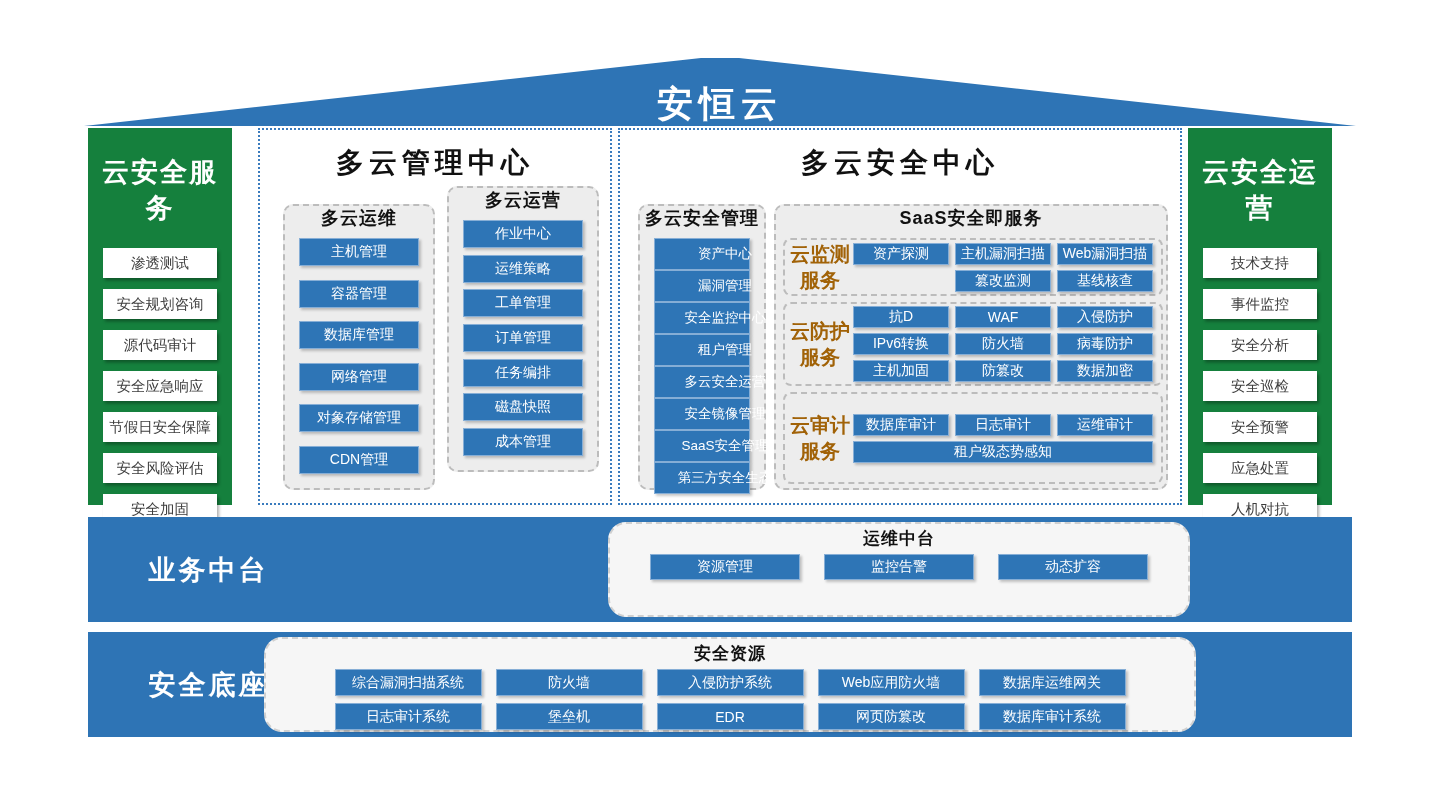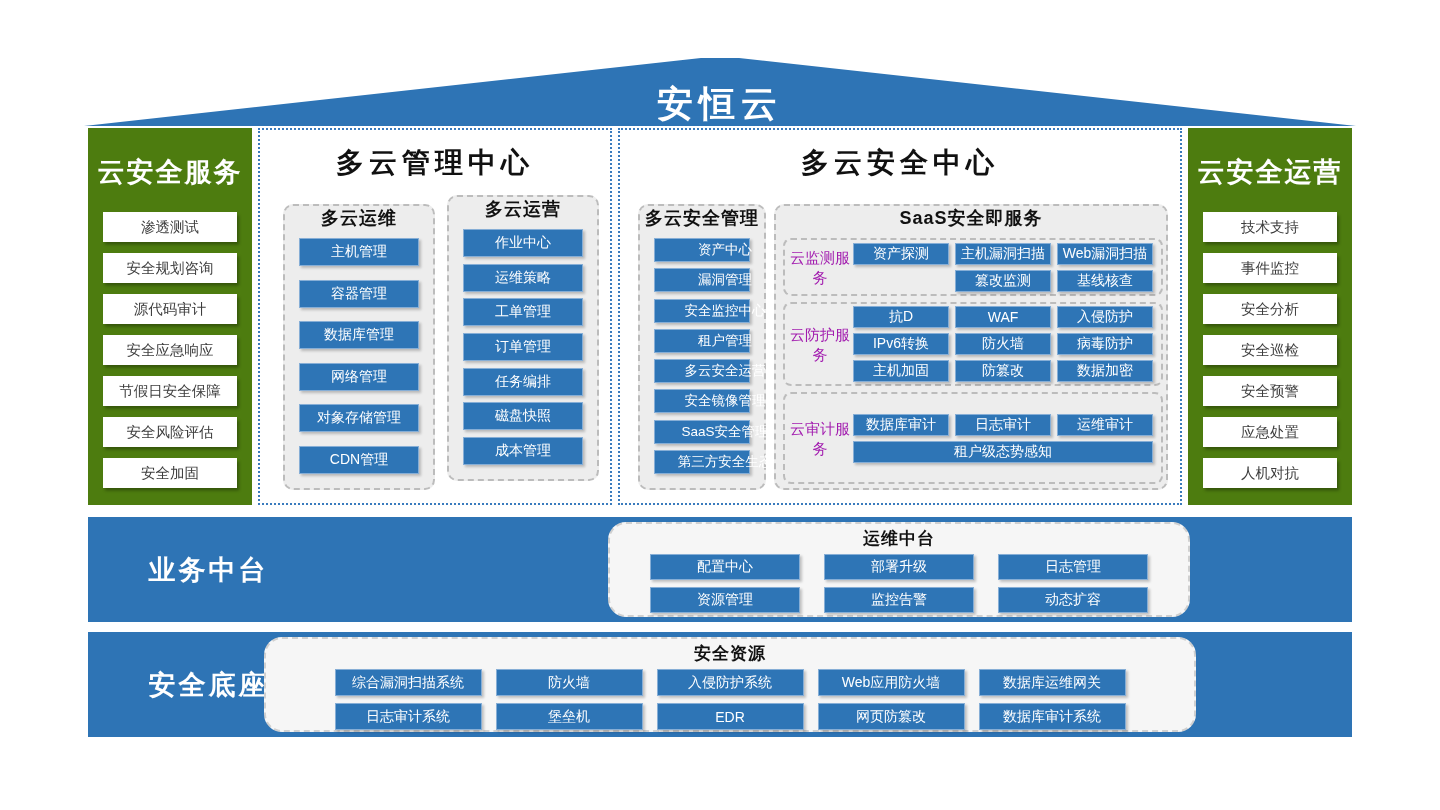--- a/index.html
+++ b/index.html
@@ -13,21 +13,21 @@
     background:#2e74b5;
     -webkit-clip-path:polygon(0 100%, 48.5% 0, 51.5% 0, 100% 100%);
     clip-path:polygon(0 100%, 48.5% 0, 51.5% 0, 100% 100%);
   }
   .roof-title {
     position:absolute; left:0; top:80px; width:100%; text-align:center;
     color:#ffffff; font-size:36px; font-weight:bold; letter-spacing:6px;
   }
   
   .side {
-    position:absolute; top:128px; width:164px; height:377px; background:#4d7c0f;
+    position:absolute; top:128px; width:144px; height:377px; background:#15803d;
   }
   .side-left  { left:88px; }
   .side-right { left:1188px; }
   .side-title {
     margin-top:26px; text-align:center; color:#ffffff;
     font-size:27px; font-weight:bold; letter-spacing:2px;
   }
   .side-items {
     margin-top:22px; padding:0 15px; display:flex; flex-direction:column; gap:11px;
   }
@@ -48,47 +48,47 @@
   }
   .gray-box {
     position:absolute; background:#ededed; border:2px dashed #bcbcbc;
     border-radius:10px; box-sizing:border-box;
   }
   .gray-title {
     text-align:center; color:#111111;
     font-size:18px; font-weight:bold; letter-spacing:1px;
   }
   .g-ops     { left:23px;  top:74px; width:152px; height:286px; }
-  .g-oper    { left:187px; top:65px; width:152px; height:286px; }
+  .g-oper    { left:187px; top:56px; width:152px; height:286px; }
   .g-secmgmt { left:18px;  top:74px; width:128px; height:286px; }
   .g-saas    { left:154px; top:74px; width:394px; height:286px; }
   .col-items {
     display:flex; flex-direction:column; justify-content:space-between;
     height:calc(100% - 46px); padding:8px 14px 14px; box-sizing:content-box;
   }
   .blue-item {
     background:#2e75b6; border:1px solid #86aed6; color:#ffffff; font-size:14px;
     display:flex; align-items:center; justify-content:center; flex:none;
     box-shadow:1.5px 2px 2.5px rgba(0,0,0,0.22); white-space:nowrap;
     box-sizing:border-box;
   }
   .h28 { height:28px; }
-  .h24 { height:24px; font-size:13.5px;padding-left:46px; }
+  .h24 { height:32px; font-size:13.5px;padding-left:46px; }
   
   .saas-sec {
     position:absolute; left:7px; width:380px; border:2px dashed #bcbcbc;
     border-radius:8px; box-sizing:border-box;
   }
   .sec-monitor { top:32px;  height:58px; }
   .sec-protect { top:96px;  height:84px; }
   .sec-audit   { top:186px; height:92px; }
   .saas-label {
     position:absolute; left:5px; top:50%; transform:translateY(-50%);
-    width:60px; text-align:center; color:#a21caf;
-    font-size:15px; font-weight:normal; line-height:1.3;
+    width:60px; text-align:center; color:#a16207;
+    font-size:20px; font-weight:bold; line-height:1.3;
   }
   .saas-body {
     position:absolute; left:68px; right:8px; top:0; bottom:0;
     display:flex; flex-direction:column; justify-content:center; gap:5px;
   }
   .saas-row { display:flex; gap:6px; }
   .saas-row .blue-item { flex:1; height:22px; font-size:14px; }
   .saas-row.centered { justify-content:flex-end; }
   .saas-row.centered .blue-item { flex:none; width:96px; }
   
@@ -258,25 +258,20 @@
   </div>
 
   <div class="band band1">
     <div class="band-label">业务中台</div>
 
 
     <div class="white-panel p-ops">
       <div class="wp-title">运维中台</div>
       <div class="wp-rows">
         <div class="wp-row">
-          <div class="blue-item">配置中心</div>
-          <div class="blue-item">部署升级</div>
-          <div class="blue-item">日志管理</div>
-        </div>
-        <div class="wp-row">
           <div class="blue-item">资源管理</div>
           <div class="blue-item">监控告警</div>
           <div class="blue-item">动态扩容</div>
         </div>
       </div>
     </div>
   </div>
 
   <div class="band band2">
     <div class="band-label">安全底座</div>

